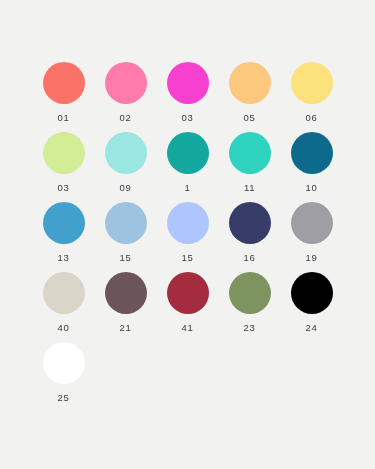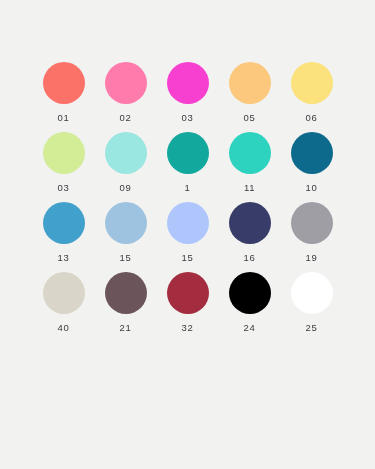--- a/index.html
+++ b/index.html
@@ -125,21 +125,25 @@
       <div class="swatch-cell">
         <span class="swatch-dot" style="background: rgb(217, 213, 200);"></span>
         <span class="swatch-label">40</span>
       </div>
       <div class="swatch-cell">
         <span class="swatch-dot" style="background: rgb(107, 85, 90);"></span>
         <span class="swatch-label">21</span>
       </div>
       <div class="swatch-cell">
         <span class="swatch-dot" style="background: rgb(163, 44, 63);"></span>
-        <span class="swatch-label">32</span>
+        <span class="swatch-label">41</span>
+      </div>
+      <div class="swatch-cell">
+        <span class="swatch-dot" style="background: rgb(125, 148, 96);"></span>
+        <span class="swatch-label">23</span>
       </div>
       <div class="swatch-cell">
         <span class="swatch-dot" style="background: rgb(0, 0, 0);"></span>
         <span class="swatch-label">24</span>
       </div>
       <div class="swatch-cell">
         <span class="swatch-dot" style="background: rgb(255, 255, 255);"></span>
         <span class="swatch-label">25</span>
       </div>
     </div>

